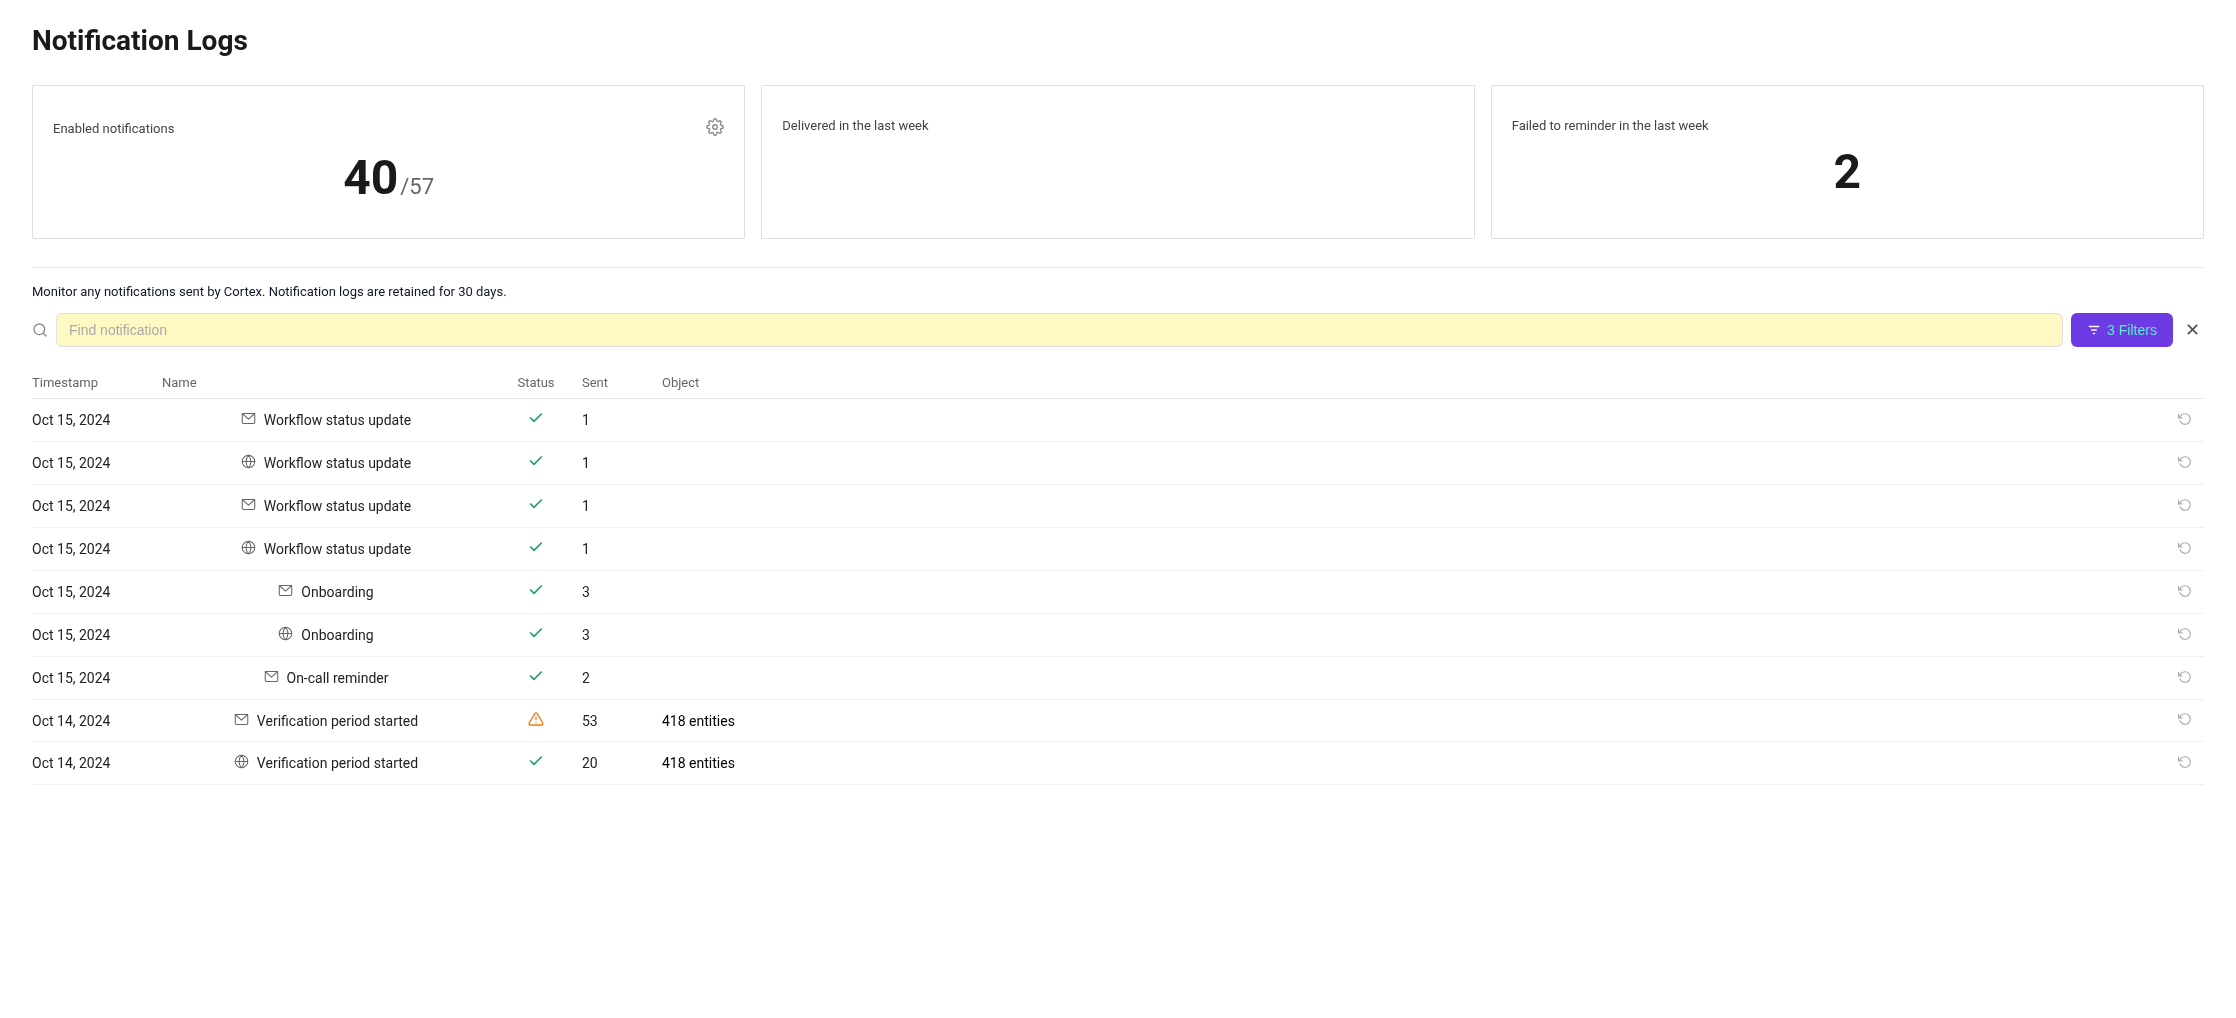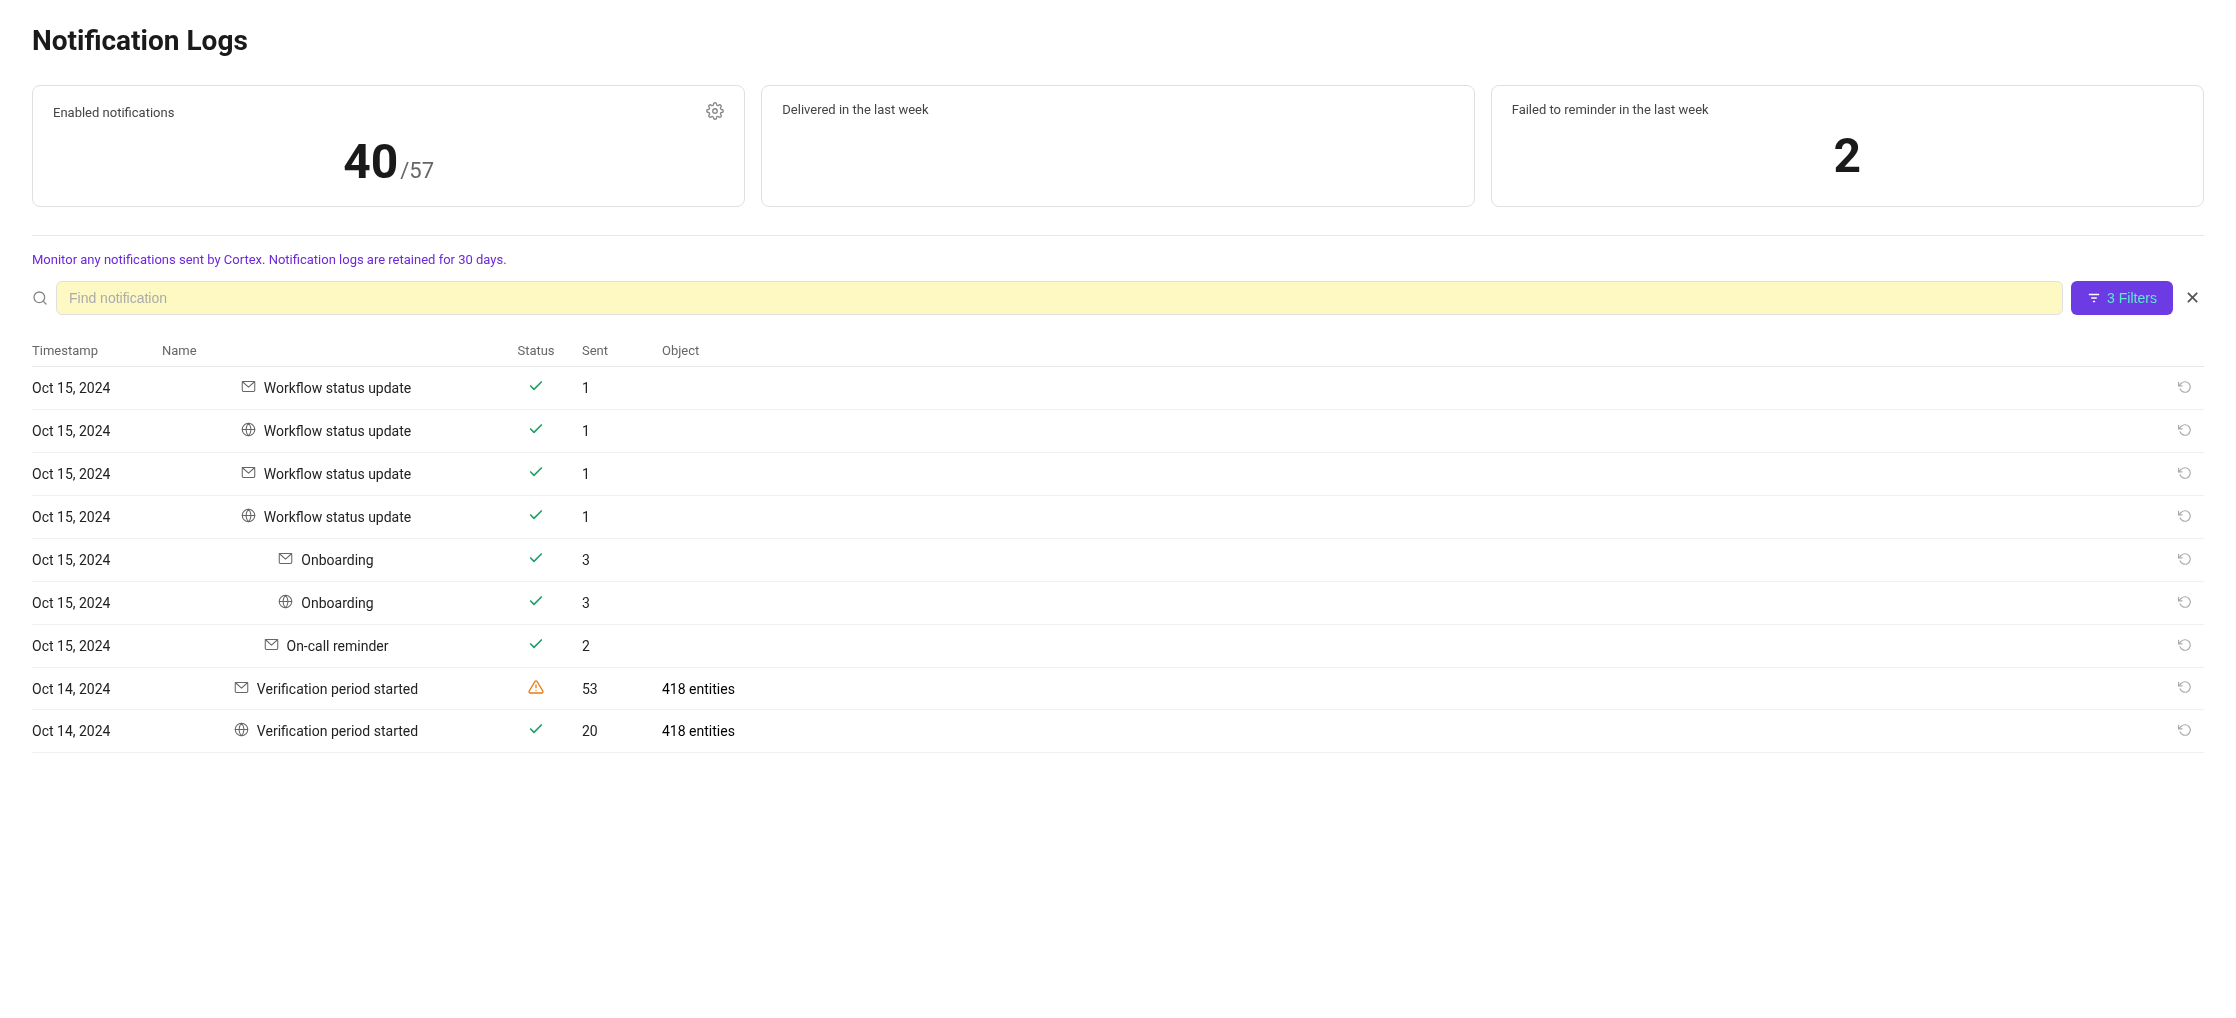--- a/index.html
+++ b/index.html
@@ -15,22 +15,22 @@
       font-weight: 700;
       margin-bottom: 28px;
     }
     .stats-row {
       display: flex;
       gap: 16px;
       margin-bottom: 28px;
     }
     .stat-card {
       border: 1px solid #e0e0e0;
-      border-radius: 8px;
-      padding: 16px 20px;
+      border-radius: 1px;
+      padding: 32px 20px;
       flex: 1;
       min-height: 110px;
     }
     .stat-card-label {
       font-size: 13px;
       color: #444;
       display: flex;
       justify-content: space-between;
       align-items: center;
       margin-bottom: 10px;
@@ -44,21 +44,21 @@
       justify-content: center;
       gap: 2px;
     }
     .stat-card-value .sub {
       font-size: 22px;
       font-weight: 400;
       color: #666;
     }
     .section-desc {
       font-size: 13px;
-      color: #6d28d9;
+      color: #0f172a;
       margin-bottom: 14px;
     }
     .search-row {
       display: flex;
       align-items: center;
       gap: 8px;
       margin-bottom: 20px;
     }
     .search-icon-wrap {
       display: flex;

